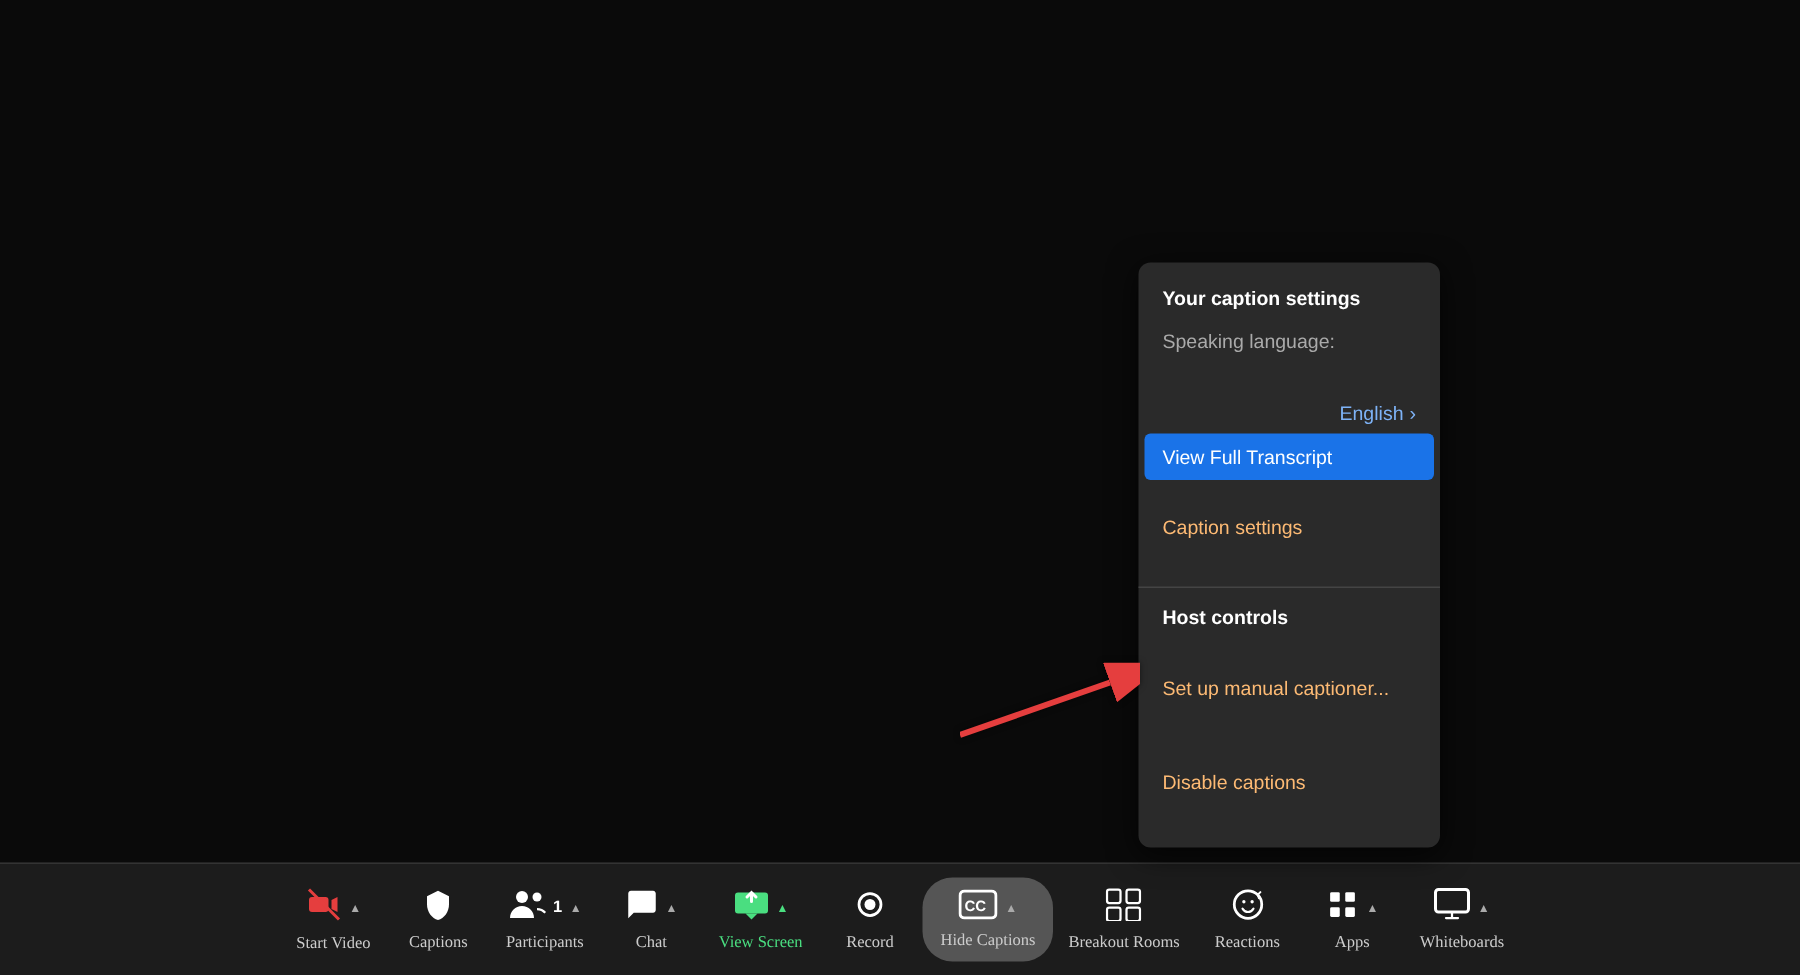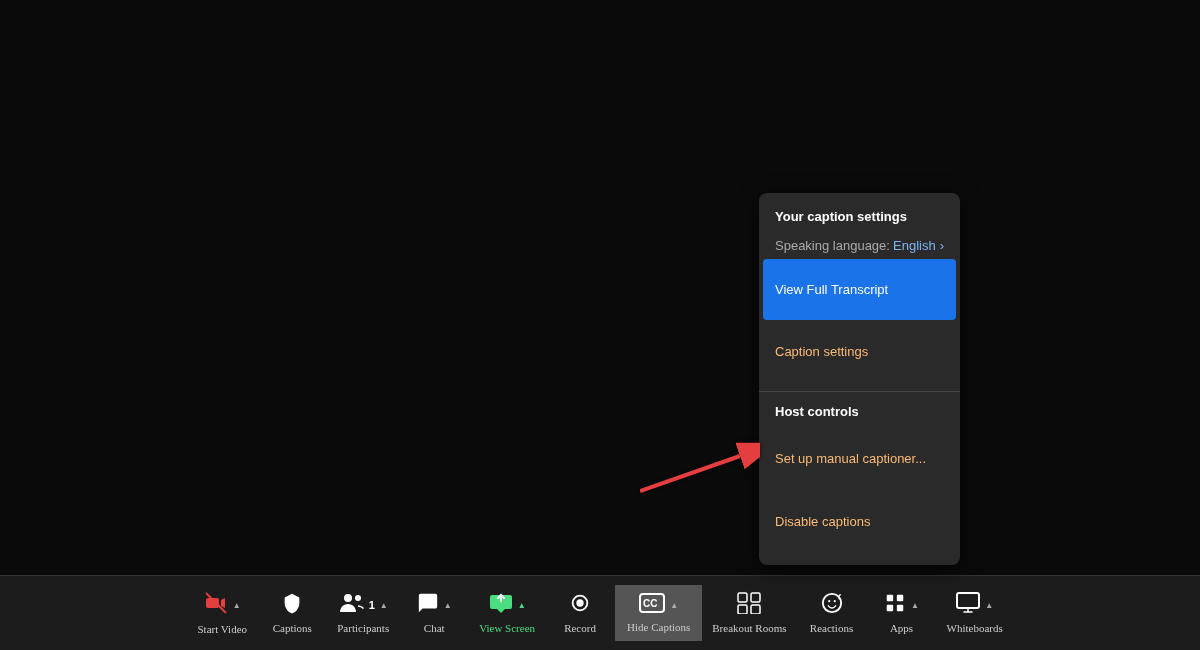--- a/index.html
+++ b/index.html
@@ -118,21 +118,21 @@
       display: flex;
       align-items: center;
       gap: 8px;
     }
 
     .popup-item.selected {
       background: #1a73e8;
       color: #fff;
       border-radius: 4px;
       margin: 0 4px;
-      padding: 23px 12px;
+      padding: 8px 12px;
       align-items: flex-end;
     }
 
     .popup-divider {
       height: 1px;
       background: #444;
       margin: 8px 0;
     }
 
     .speaking-lang {
@@ -141,20 +141,21 @@
       justify-content: space-between;
       padding: 6px 16px;
       font-size: 13px;
       color: #aaa;
     }
     .speaking-lang .lang-val {
       color: #7eb3f7;
       display: flex;
       align-items: center;
       gap: 4px;
+      margin-top: 48px;
     }
 
     
     .arrow-annotation {
       position: absolute;
       bottom: 145px;
       right: 440px;
       z-index: 200;
     }
 
@@ -284,21 +285,21 @@
       <span class="icon-svg">
         <svg width="22" height="22" viewBox="0 0 24 24" fill="none" xmlns="http://www.w3.org/2000/svg">
           <circle cx="12" cy="12" r="8" stroke="white" stroke-width="2"></circle>
           <circle cx="12" cy="12" r="4" fill="white"></circle>
         </svg>
       </span>
     </div>
     <span class="label">Record</span>
   </div>
 
-  <div class="toolbar-item captions-btn" style="background:#555; border-radius:0;">
+  <div class="toolbar-item captions-btn" style="background:#555; border-radius:20px;">
     <div class="icon-area">
       <span class="icon-svg">
         <svg width="26" height="20" viewBox="0 0 26 20" fill="none" xmlns="http://www.w3.org/2000/svg">
           <rect x="1" y="1" width="24" height="18" rx="3" stroke="white" stroke-width="2"></rect>
           <text x="4" y="14" font-size="10" fill="white" font-weight="bold">CC</text>
         </svg>
       </span>
       <span class="caret">▲</span>
     </div>
     <span class="label">Hide Captions</span>

